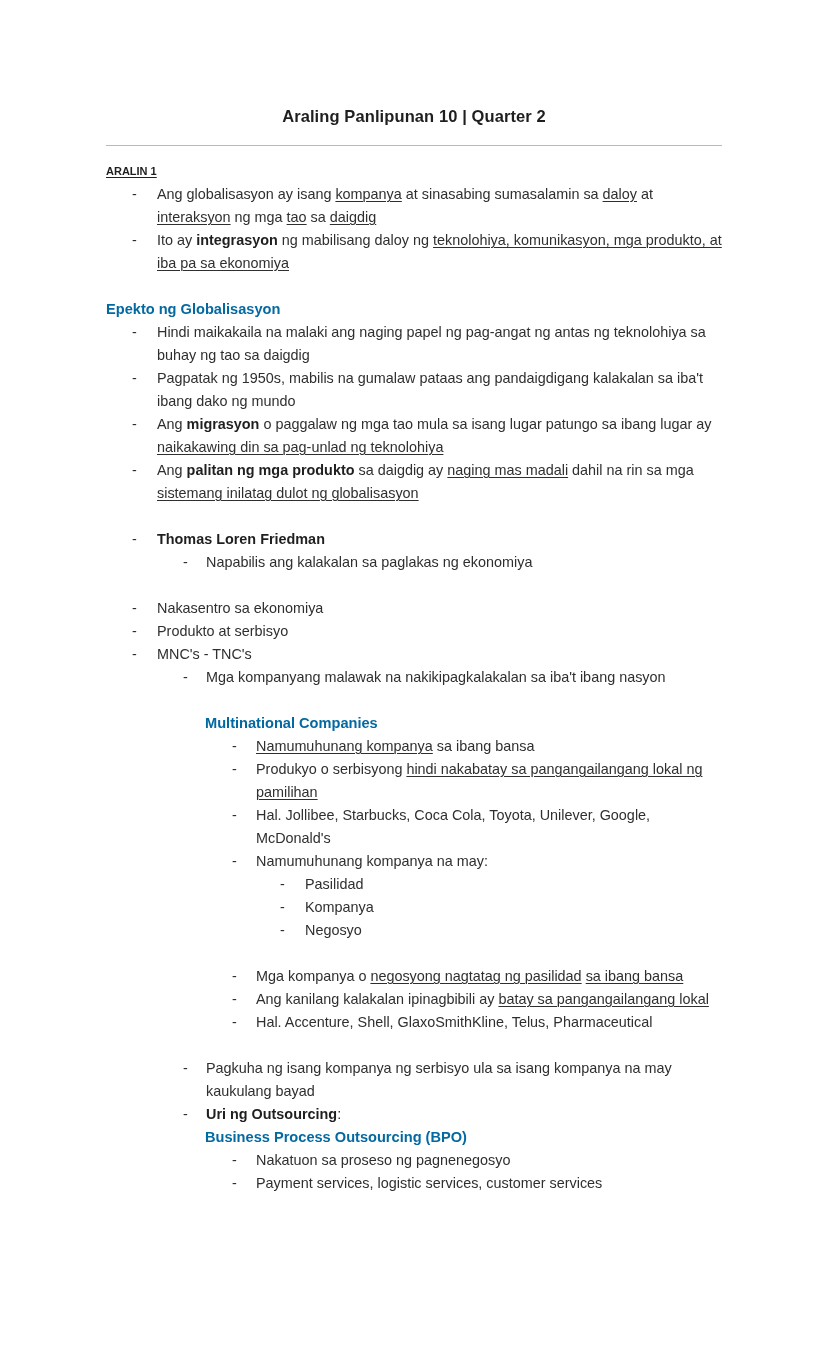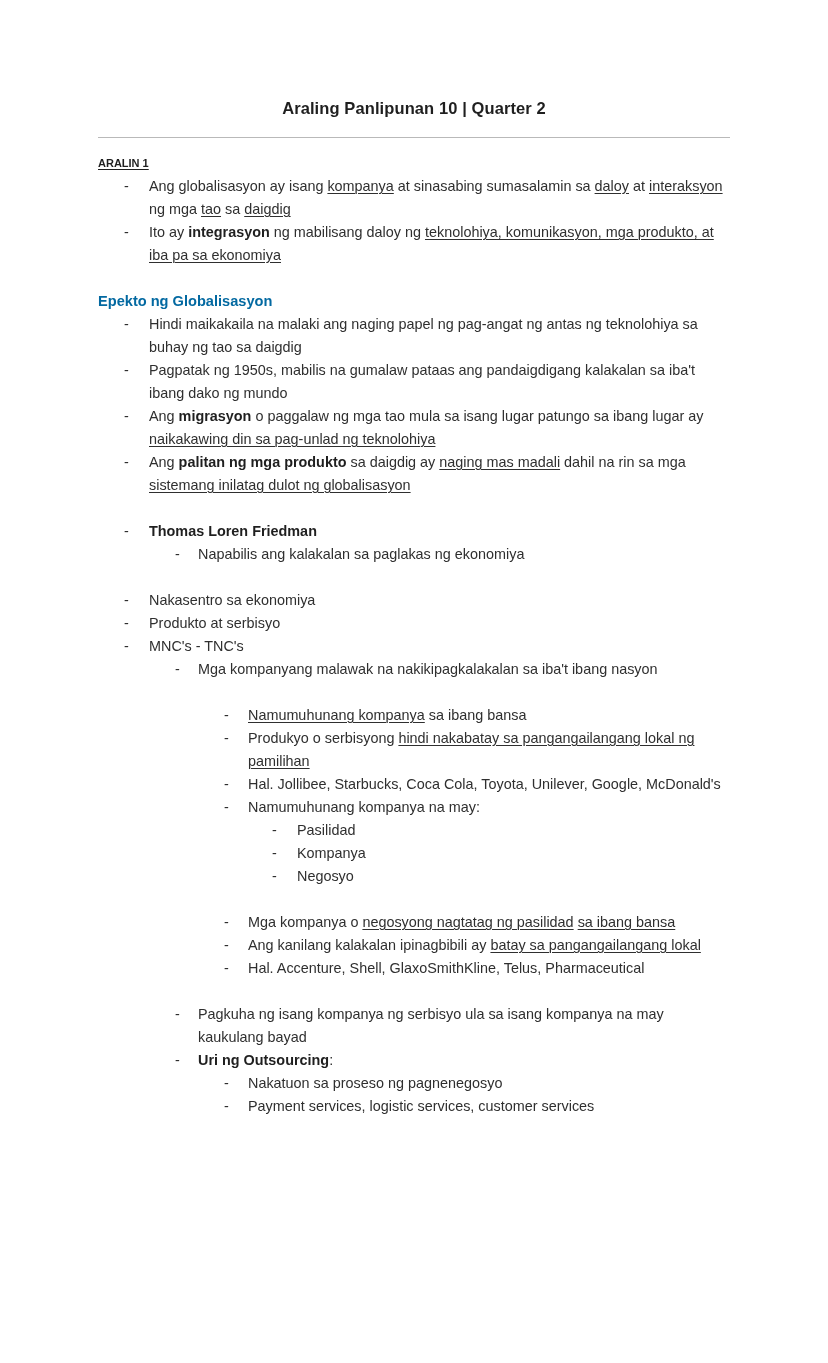--- a/index.html
+++ b/index.html
@@ -9,21 +9,21 @@
     height: 1363px;
     background: #ffffff;
     font-family: "Liberation Sans", sans-serif;
     color: #2f2f2f;
     -webkit-font-smoothing: antialiased;
   }
   .page {
     position: relative;
     width: 828px;
     height: 1363px;
-    padding: 0;
+    padding: 8px;
   }
   .doc-title {
     text-align: center;
     font-size: 16.5px;
     font-weight: bold;
     color: #1f1f1f;
     margin: 0;
     padding-top: 99px;
     letter-spacing: 0.1px;
   }
@@ -149,20 +149,21 @@
       <span class="dash">-</span>
       <span class="txt">MNC's - TNC's</span>
     </div>
     <div class="row lv2">
       <span class="dash">-</span>
       <span class="txt">Mga kompanyang malawak na nakikipagkalakalan sa iba't ibang nasyon</span>
     </div>
 
     <div class="spacer-lg"></div>
 
+    <div class="h-sec ind2">Multinational Companies</div>
 
     <div class="row lv3">
       <span class="dash">-</span>
       <span class="txt"><u class="ul">Namumuhunang kompanya</u><span> sa ibang bansa</span></span>
     </div>
     <div class="row lv3">
       <span class="dash">-</span>
       <span class="txt"><span>Produkyo o serbisyong </span><u class="ul">hindi nakabatay sa pangangailangang lokal ng pamilihan</u></span>
     </div>
     <div class="row lv3">
@@ -208,20 +209,21 @@
 
     <div class="row lv2">
       <span class="dash">-</span>
       <span class="txt"><span>Pagkuha ng isang kompanya ng serbisyo ula sa isang kompanya na may kaukulang bayad</span></span>
     </div>
     <div class="row lv2">
       <span class="dash">-</span>
       <span class="txt"><b class="bd">Uri ng Outsourcing</b><span>:</span></span>
     </div>
 
+    <div class="h-sec ind3">Business Process Outsourcing (BPO)</div>
 
     <div class="row lv3">
       <span class="dash">-</span>
       <span class="txt">Nakatuon sa proseso ng pagnenegosyo</span>
     </div>
     <div class="row lv3">
       <span class="dash">-</span>
       <span class="txt">Payment services, logistic services, customer services</span>
     </div>
 

